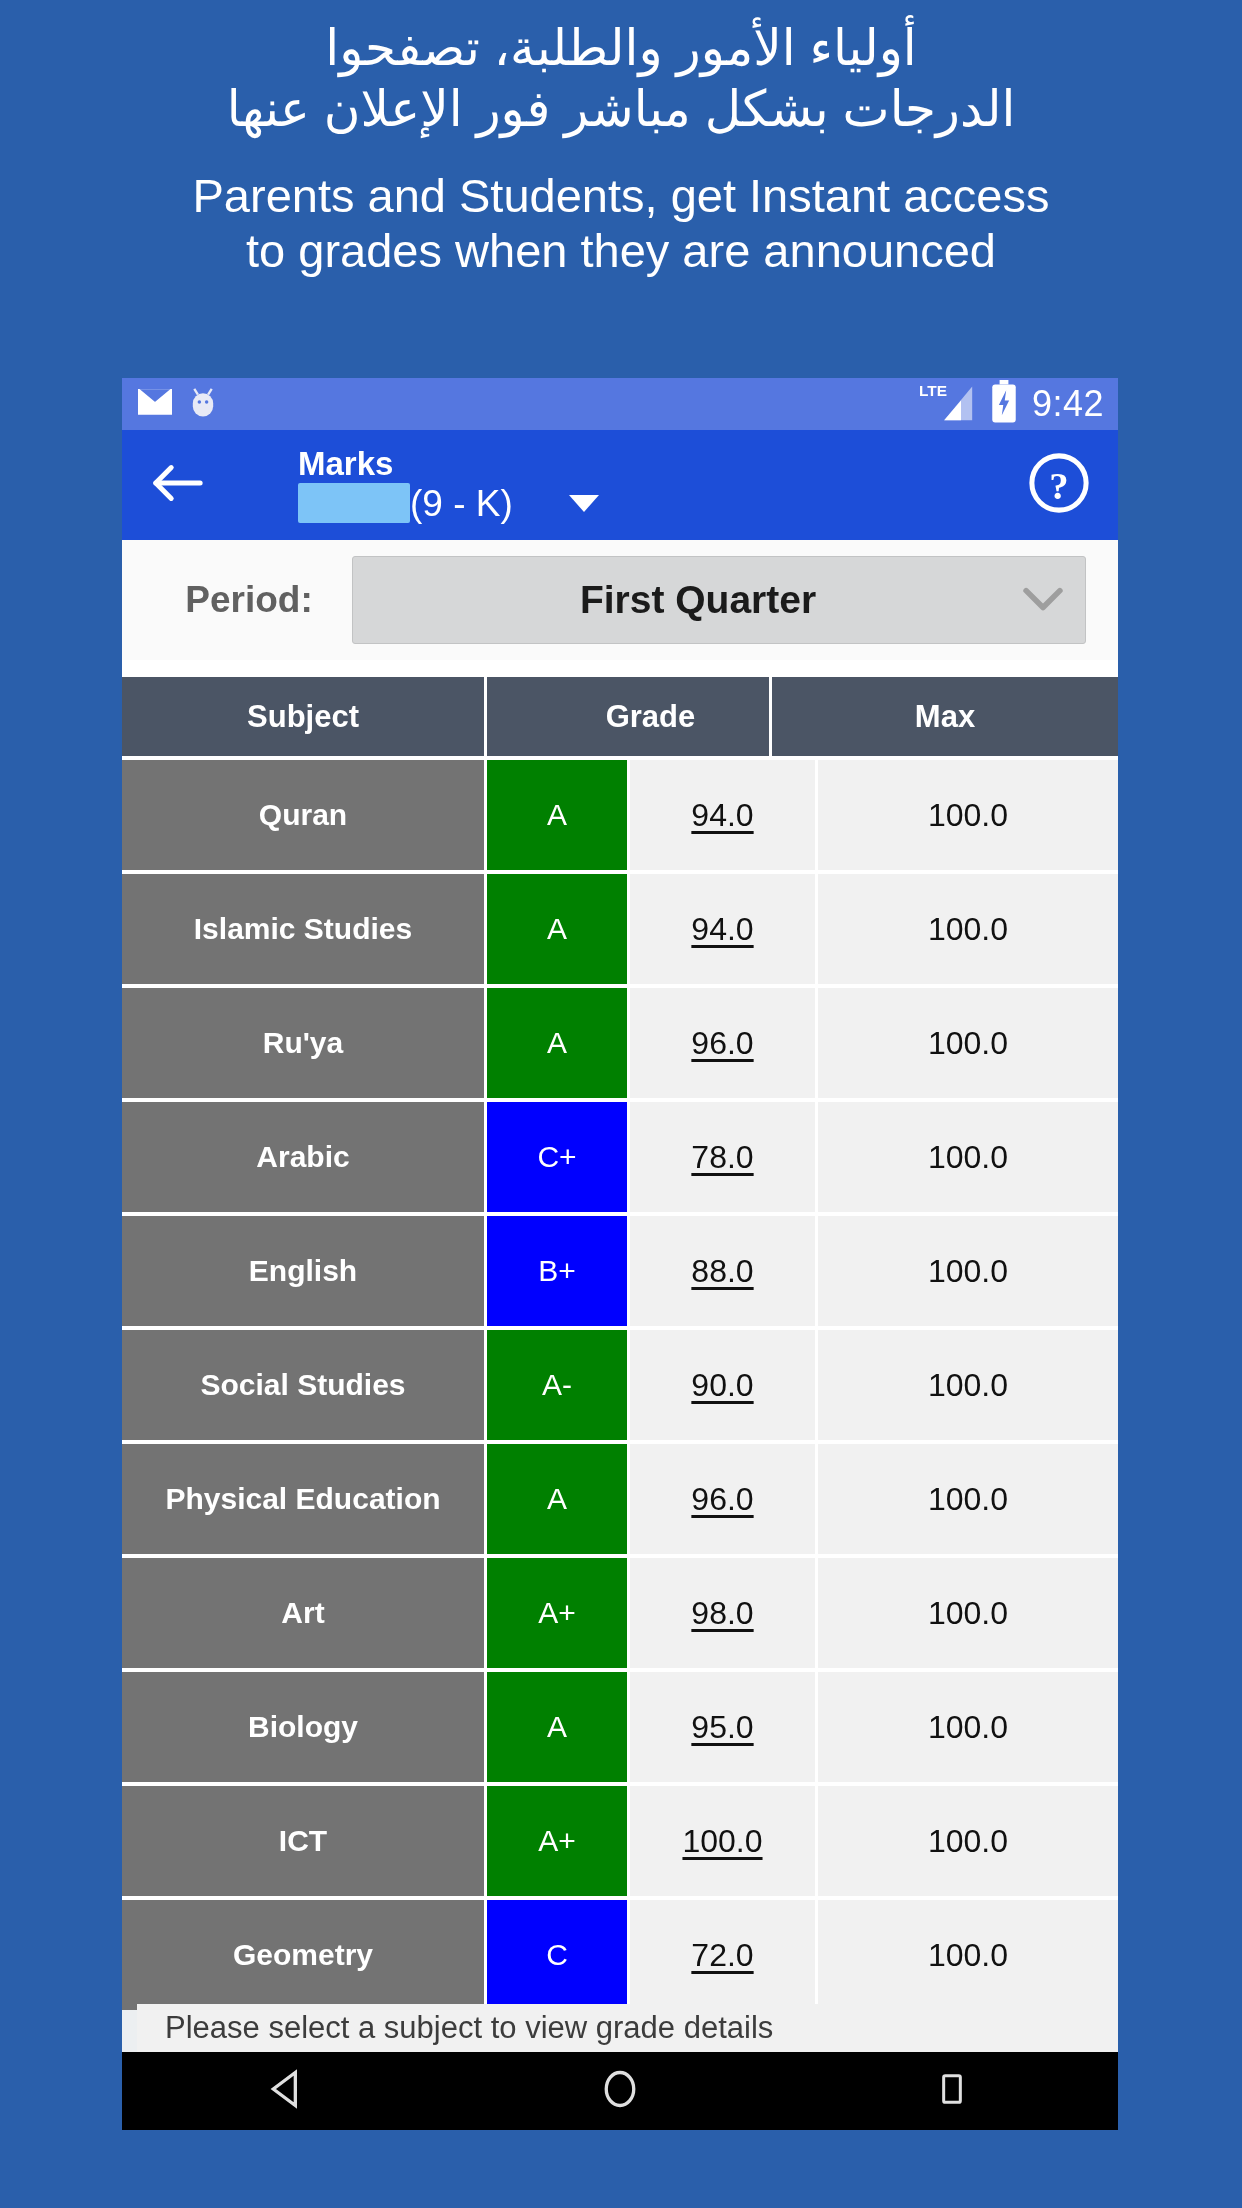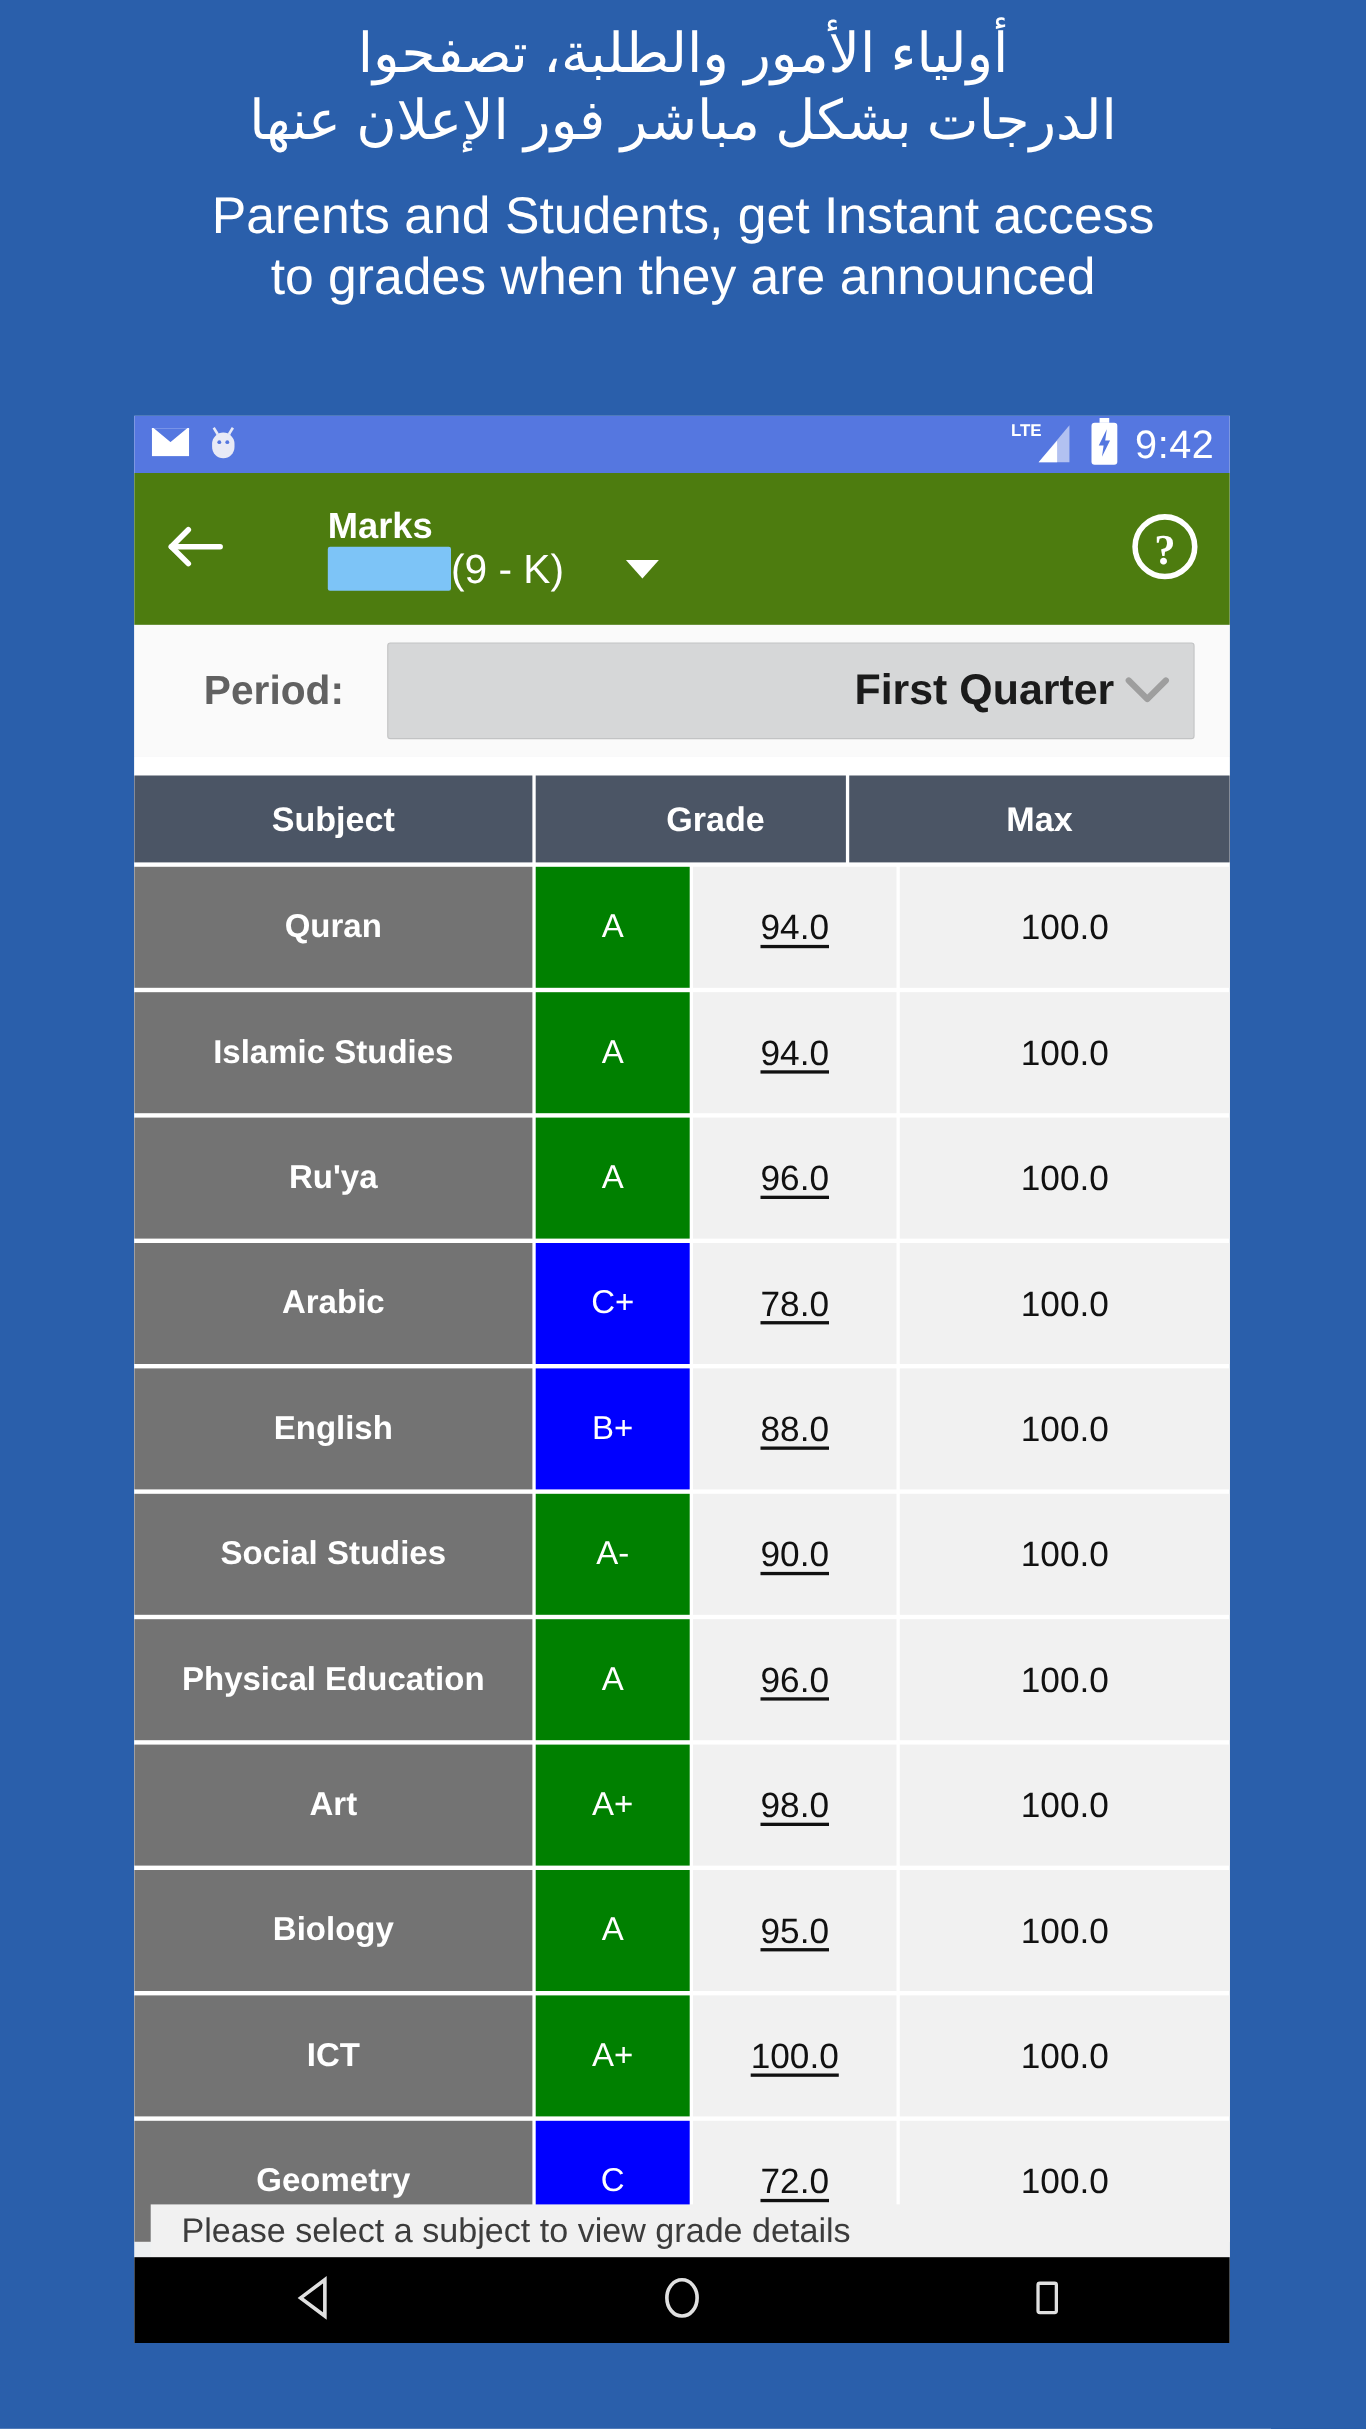--- a/index.html
+++ b/index.html
@@ -42,21 +42,21 @@
   .sb-left { display:flex; align-items:center; gap:16px; }
   .sb-right {
     position:absolute; right:14px; top:0; height:52px;
     display:flex; align-items:center; gap:14px;
   }
   .sb-time { color:#fff; font-size:36px; font-weight:400; letter-spacing:0.5px; }
   .ico { display:block; }
 
   
   .appbar {
-    height:138px; background:#4d7c0f; position:relative;
+    height:110px; background:#1d4ed8; position:relative;
     display:flex; align-items:center;
   }
   .back-btn {
     width:110px; height:110px; display:flex;
     align-items:center; justify-content:center;
   }
   .titlewrap { display:flex; flex-direction:column; justify-content:center; flex:1; }
   .title-main {
     color:#ffffff; font-size:33px; font-weight:bold; line-height:1.05;
     margin-left:66px; margin-bottom:2px;
@@ -85,21 +85,21 @@
   .period-label {
     color:#616161; font-size:37px; font-weight:bold;
     width:190px; text-align:center;
   }
   .period-select {
     flex:1; height:88px; margin-left:8px;
     background:#d6d7d8; border:1px solid #c2c3c4; border-radius:3px;
     display:flex; align-items:center; position:relative;
   }
   .period-value {
-    flex:1; text-align:right; font-size:39px; font-weight:bold;
+    flex:1; text-align:center; font-size:39px; font-weight:bold;
     color:#1b1b1b; padding-left:30px;
   }
   .chev {
     width:60px; display:flex; align-items:center;
     justify-content:center; margin-right:12px;
   }
 
   
   .table { background:#ffffff; }
   .row { display:flex; height:110px; margin-bottom:4px; }

